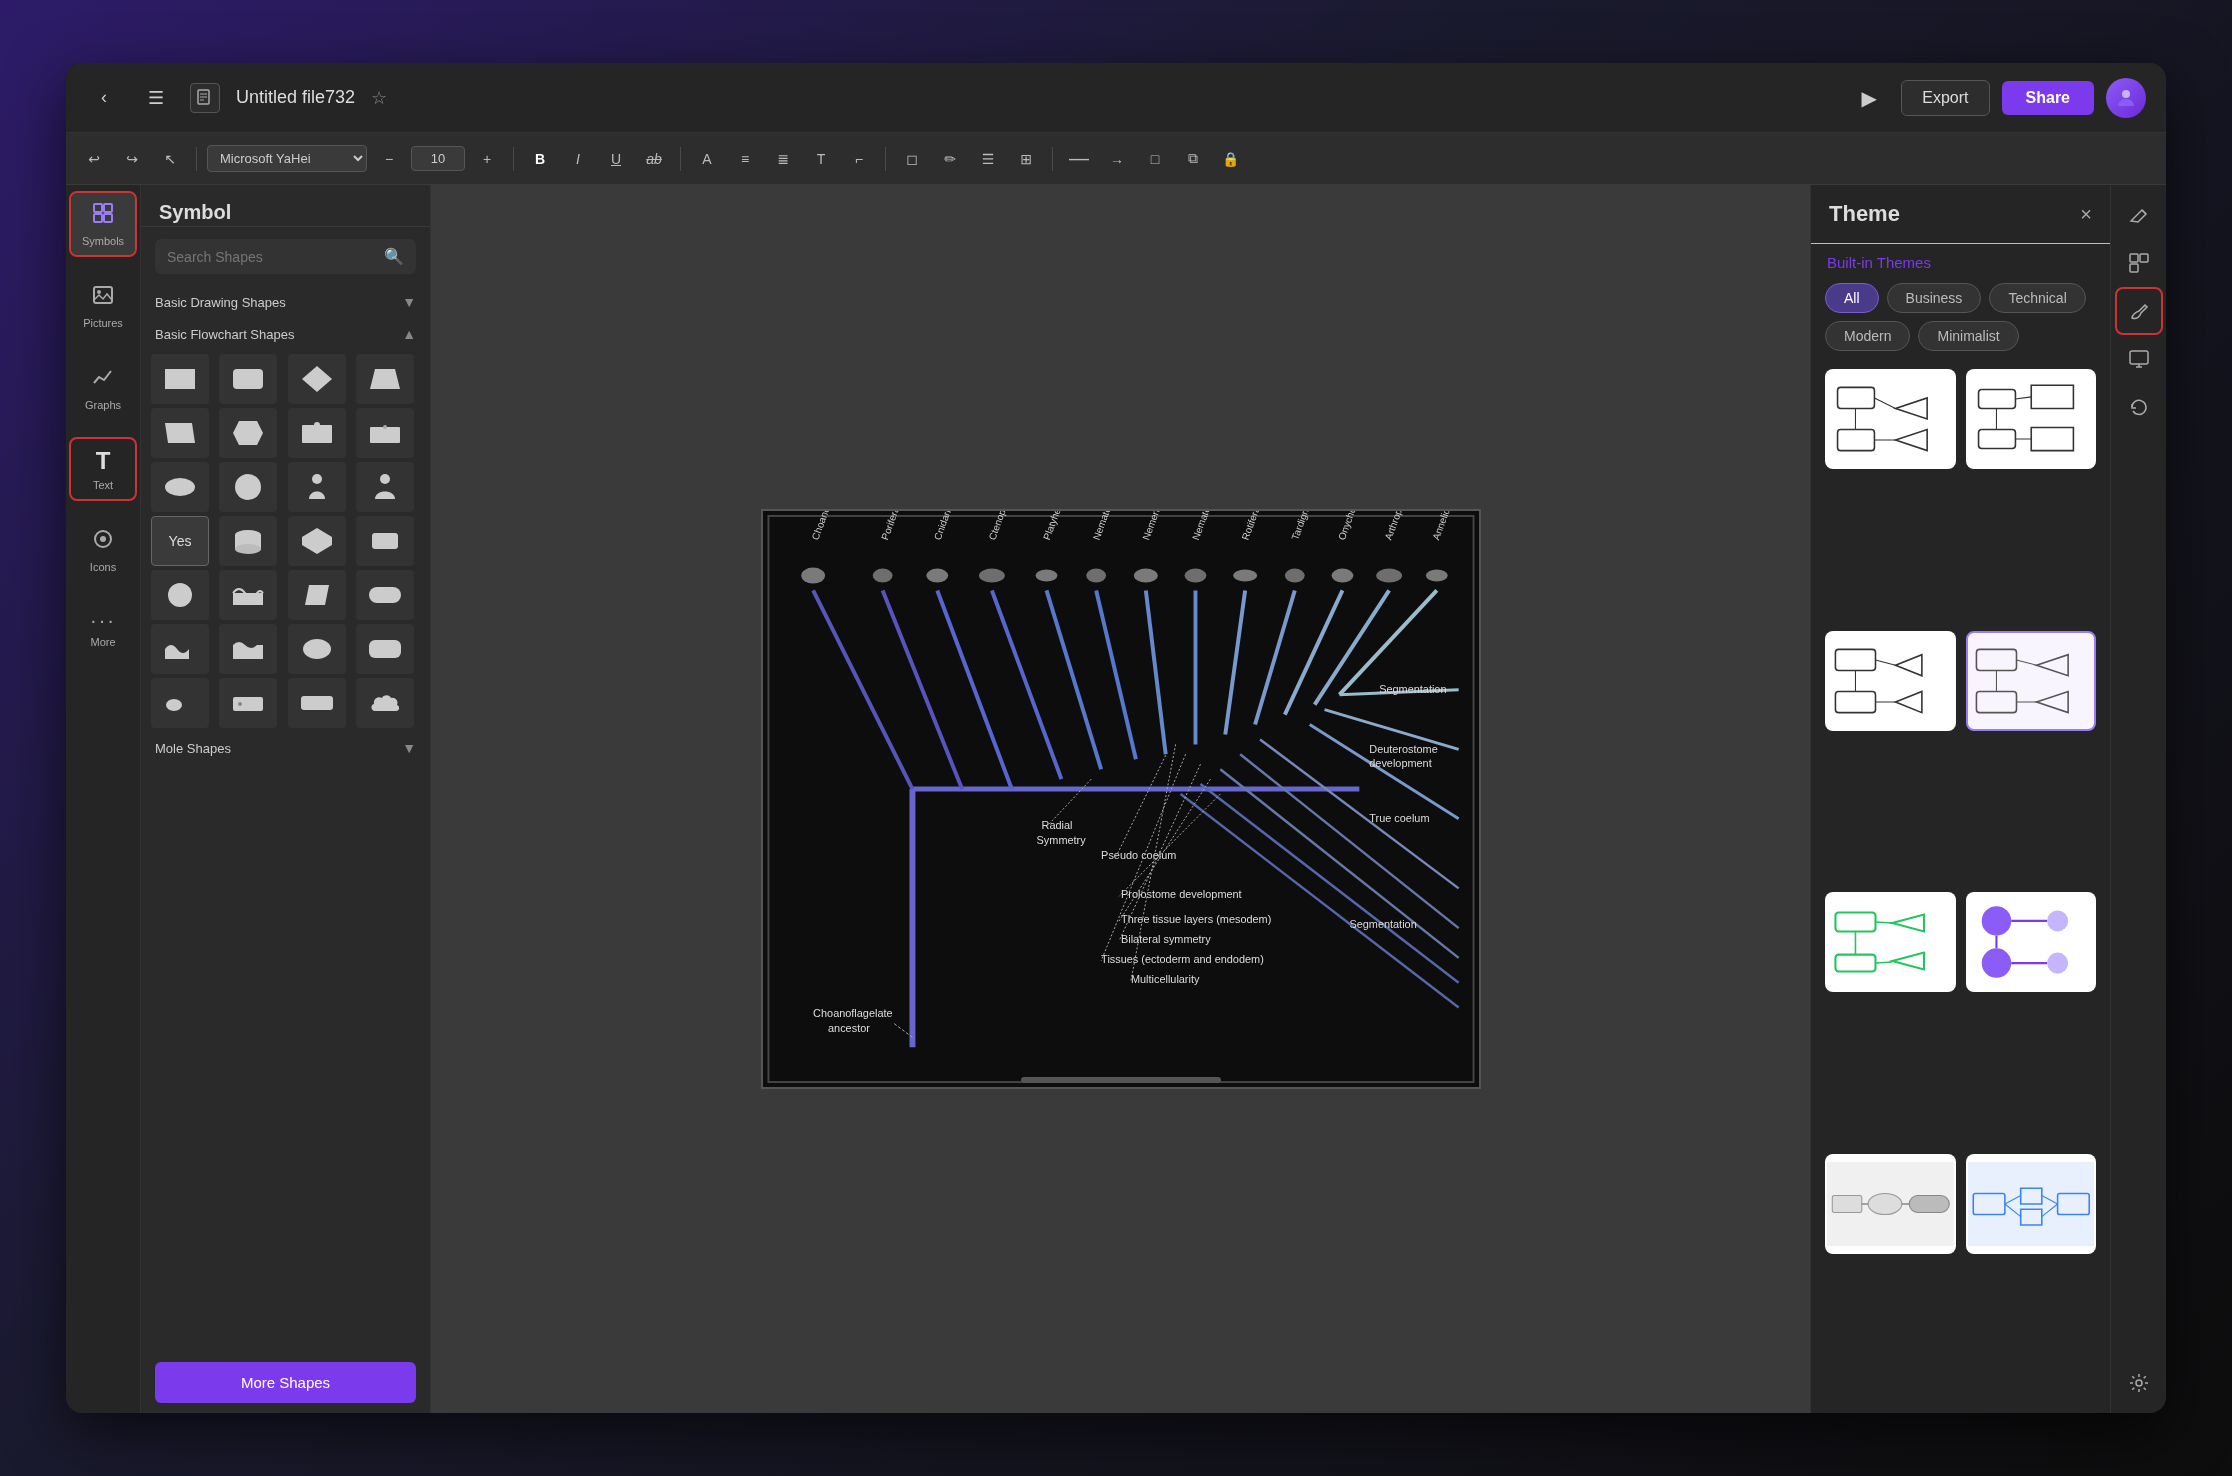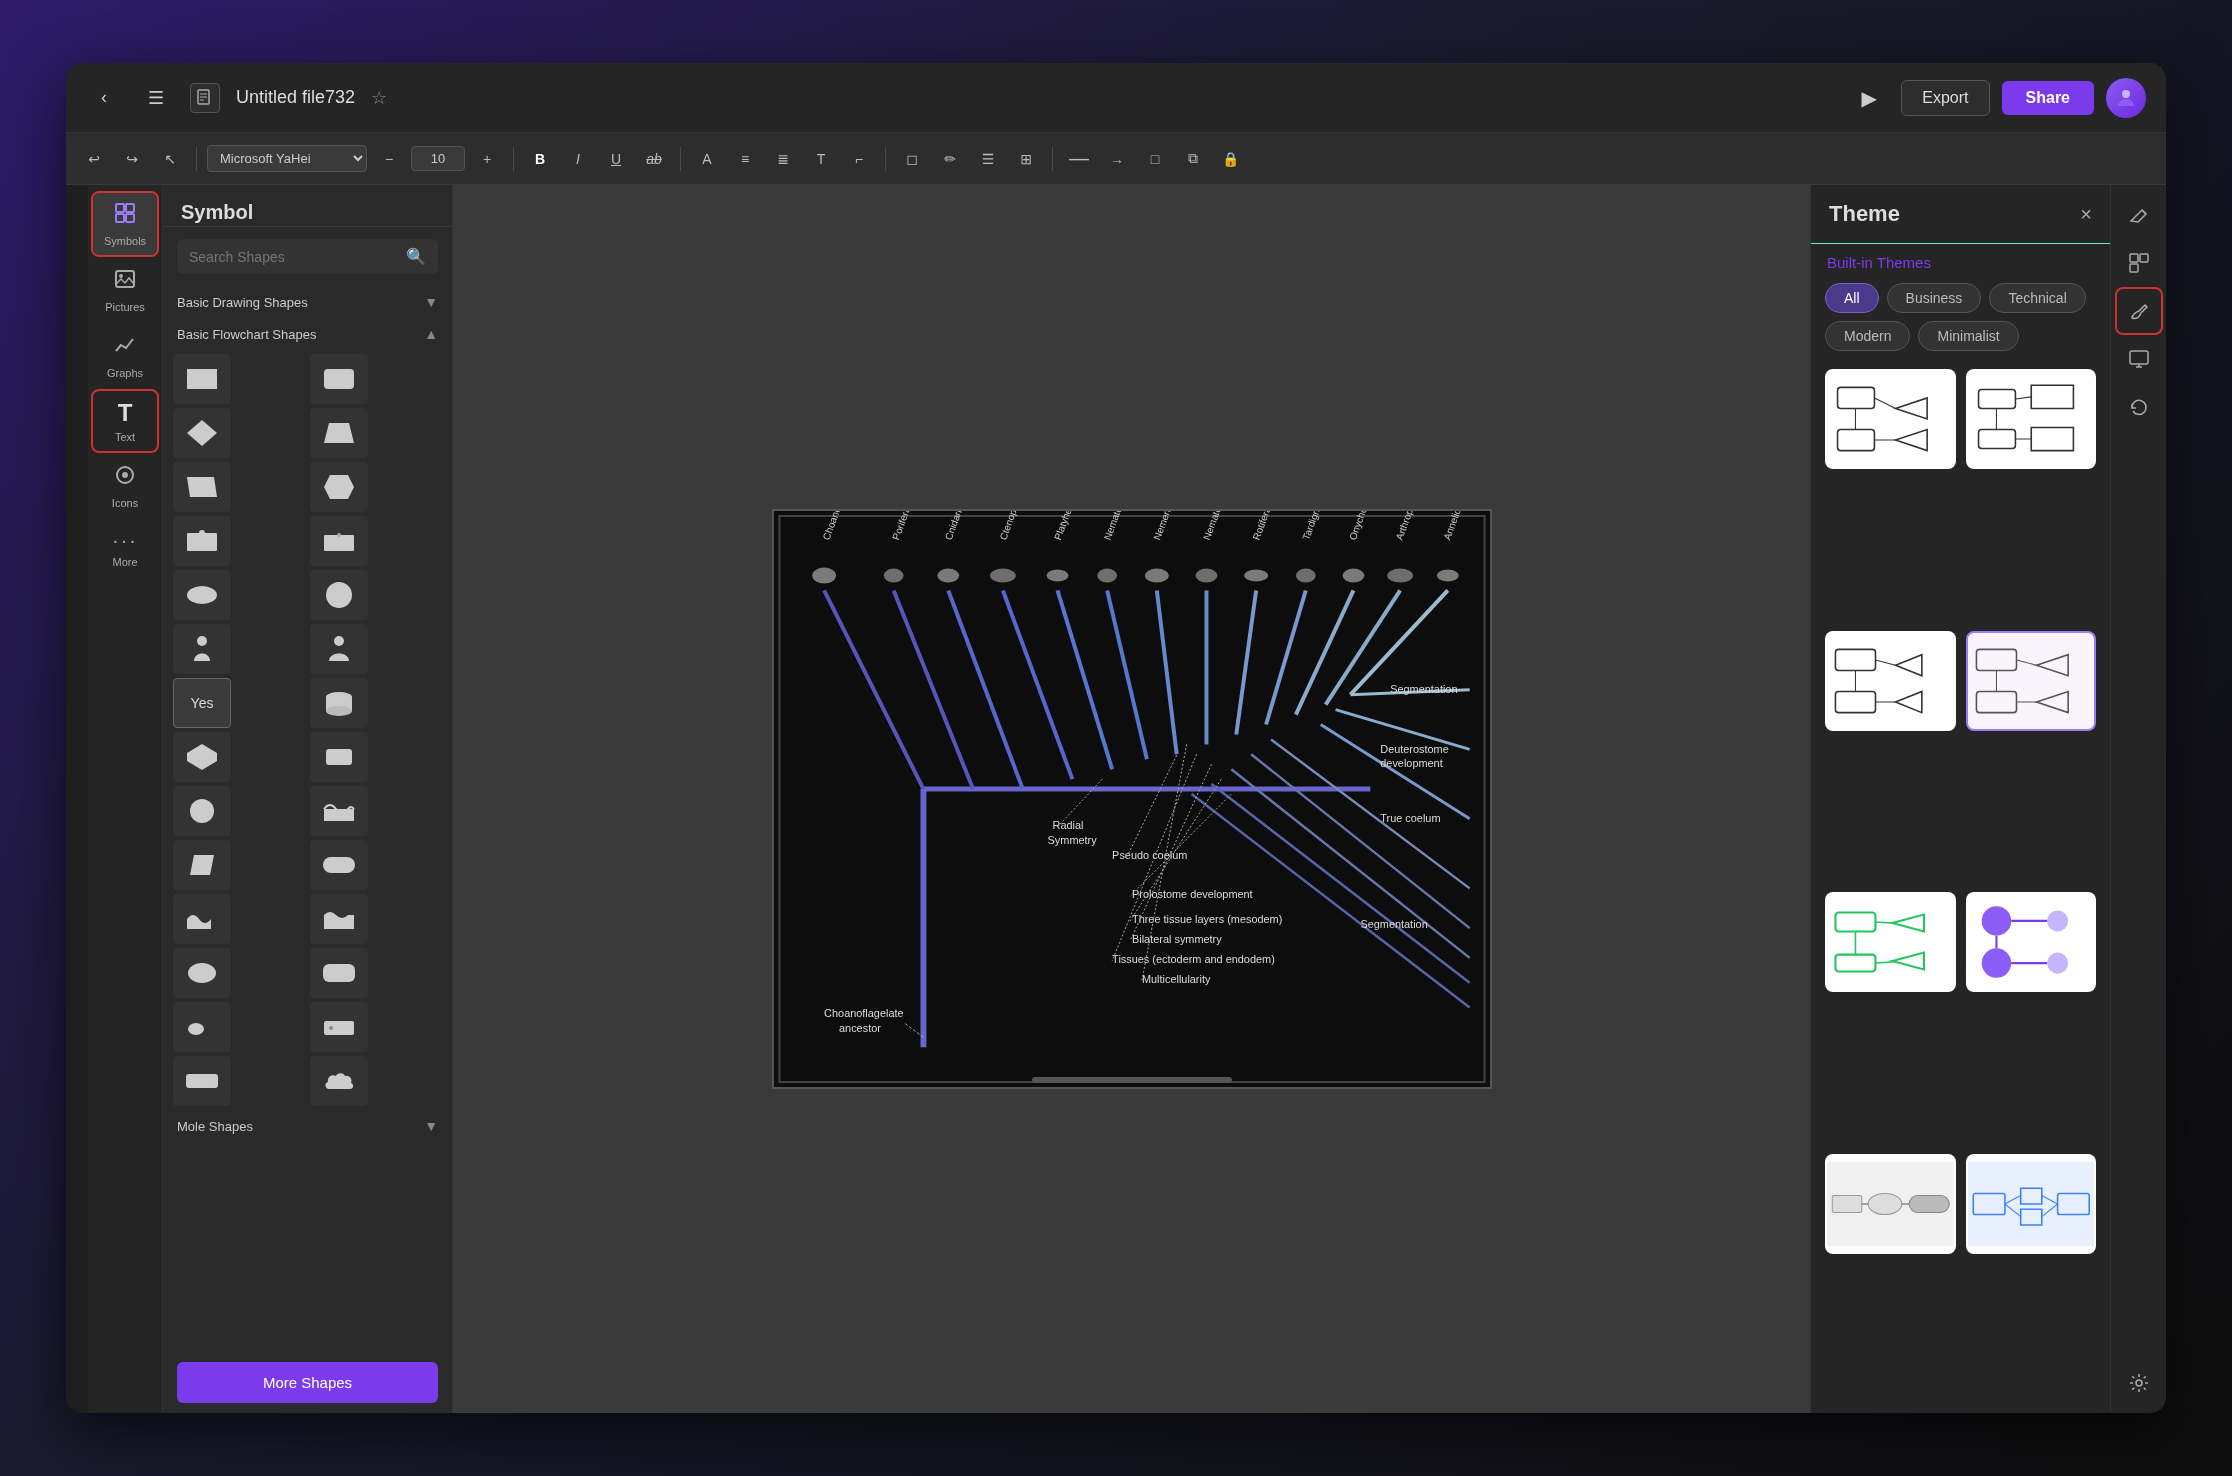--- a/index.html
+++ b/index.html
@@ -152,22 +152,21 @@
     }
     
     .sidebar-icons {
       width: 75px;
       background: #252526;
       display: flex;
       flex-direction: column;
       align-items: center;
       padding: 8px 0;
       border-right: 1px solid #333;
-      gap: 4px;
-      margin-left: 22px;
+      gap: 20px;
     }
     .sidebar-icon-item {
       width: 64px;
       display: flex;
       flex-direction: column;
       align-items: center;
       padding: 8px 4px;
       border-radius: 6px;
       cursor: pointer;
       color: #aaa;
@@ -224,21 +223,21 @@
       cursor: pointer;
     }
     .section-header-title {
       color: #ccc;
       font-size: 13px;
       font-weight: 500;
     }
     .section-chevron { color: #888; font-size: 14px; }
     .shapes-grid {
       display: grid;
-      grid-template-columns: repeat(2, 1fr);
+      grid-template-columns: repeat(4, 1fr);
       gap: 4px;
       padding: 4px 10px;
     }
     .shape-item {
       width: 58px; height: 50px;
       background: #333;
       border-radius: 4px;
       display: flex; align-items: center; justify-content: center;
       cursor: pointer;
     }

